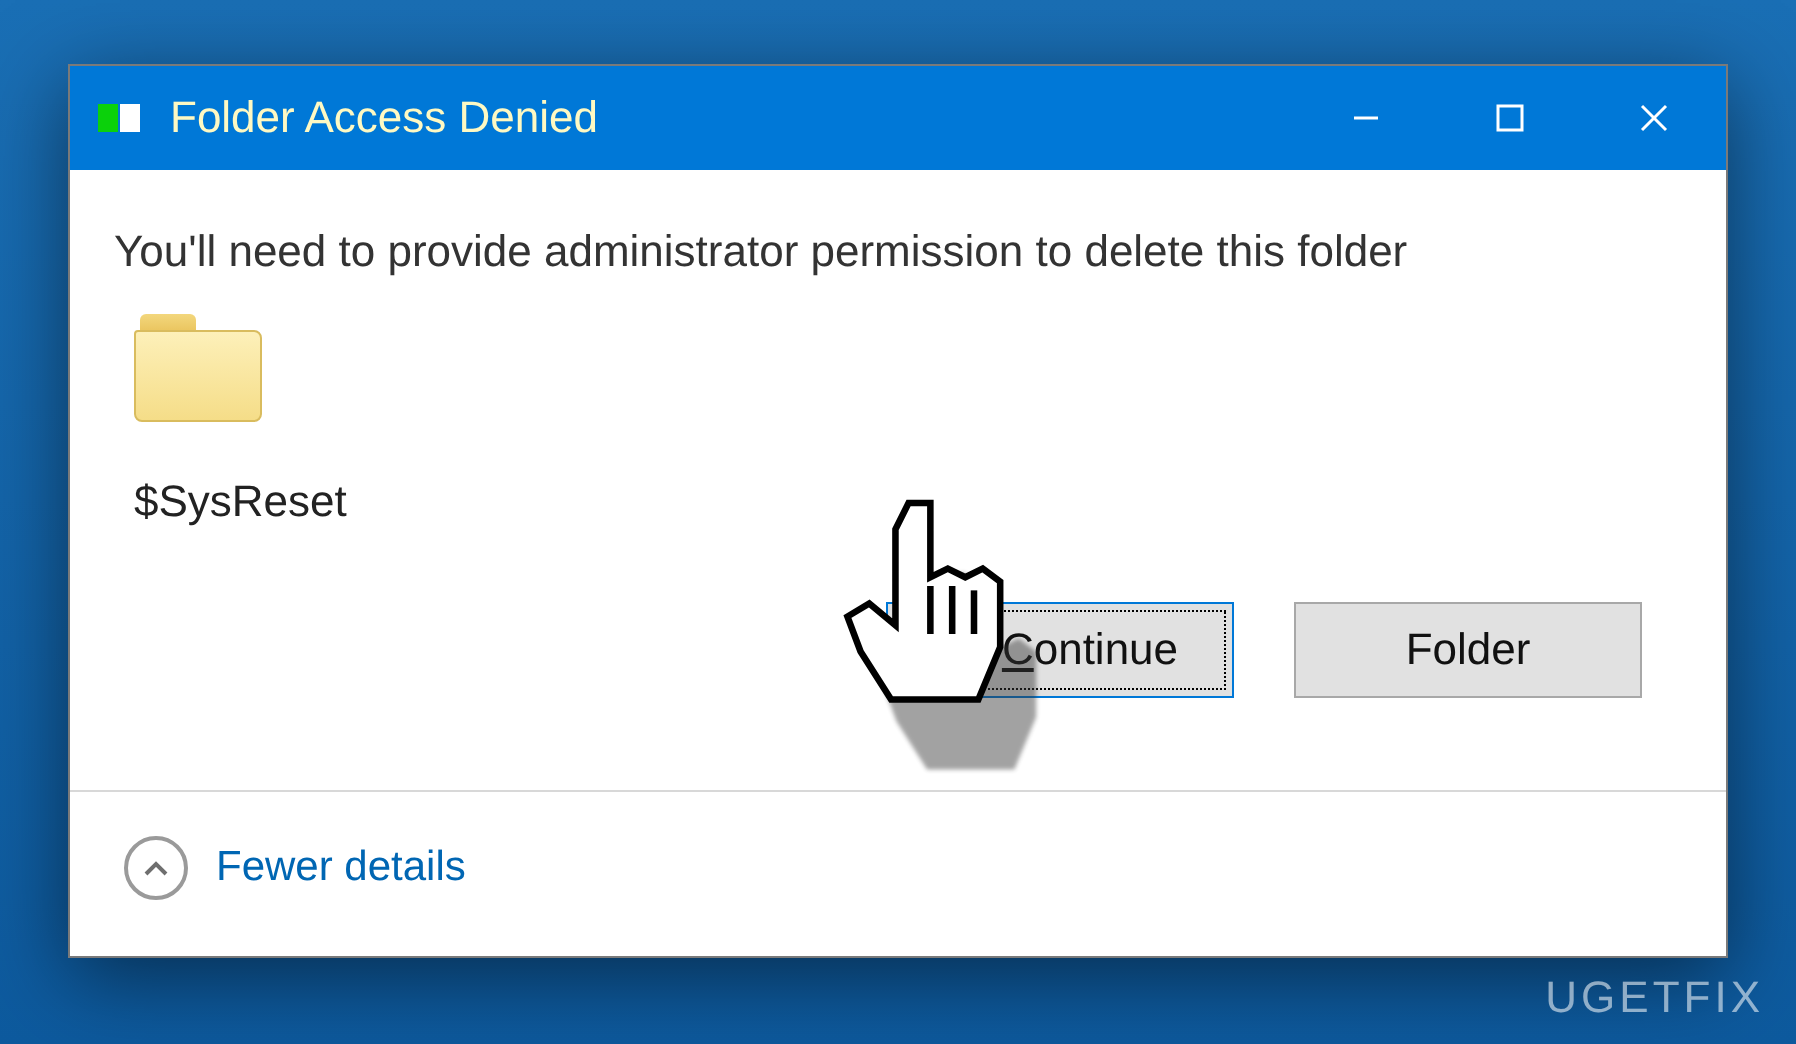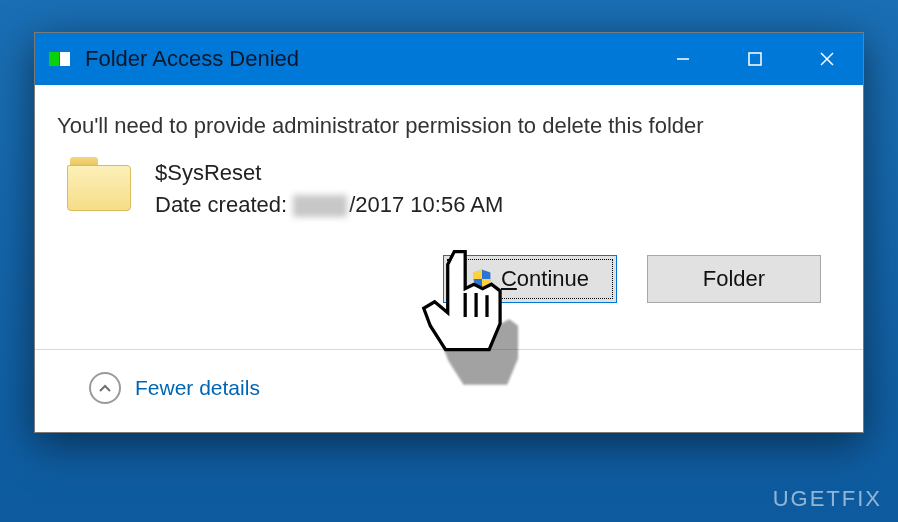--- a/index.html
+++ b/index.html
@@ -17,21 +17,21 @@
     left: 34px;
     top: 32px;
     width: 830px;
     background: #fff;
     box-shadow: 0 10px 40px rgba(0,0,0,0.5);
     border: 1px solid #7a7a7a;
   }
 
   .titlebar {
     background: #0078d7;
-    color: #0f172a;
+    color: #fef9c3;
     height: 52px;
     display: flex;
     align-items: center;
     padding-left: 14px;
   }
 
   .titlebar-icon {
     width: 24px; height: 14px;
     margin-right: 12px;
     display: flex;
@@ -66,20 +66,21 @@
     font-size: 22px;
     color: #333;
     margin-bottom: 18px;
   }
 
   .folder-row {
     display: flex;
     align-items: flex-start;
     gap: 24px;
     margin-left: 10px;
+    flex-direction: column;
   }
 
   .folder-icon {
     width: 64px; height: 54px;
     position: relative;
   }
   .folder-icon .tab {
     position: absolute;
     top: 0; left: 3px;
     width: 28px; height: 10px;
@@ -140,21 +141,21 @@
   .shield {
     width: 22px; height: 22px;
   }
 
   .divider {
     border-top: 1px solid #d8d8d8;
     margin: 18px 0 0 0;
   }
 
   .details-row {
-    padding: 22px 38px 28px 54px;
+    padding: 22px 38px 28px 27px;
     display: flex;
     align-items: center;
     gap: 14px;
     font-size: 21px;
     color: #0066b3;
     cursor: pointer;
   }
   .chevron-circle {
     width: 32px; height: 32px;
     border: 2px solid #9a9a9a;
@@ -231,24 +232,20 @@
   <div class="content">
     <div class="main-text">You'll need to provide administrator permission to delete this folder</div>
 
     <div class="folder-row">
       <div class="folder-icon">
         <div class="tab"></div>
           <div class="body"></div>
       </div>
       <div class="folder-info">
         <div>$SysReset</div>
-        <div>
-          <span>Date created:</span>
-          <span class="blur"></span><span>/2017 10:56 AM</span>
-        </div>
       </div>
     </div>
 
     <div class="button-row">
       <div class="btn focus">
         <svg class="shield" viewBox="0 0 24 24">
           <path d="M12 2 L21 5 L21 12 C21 17 17 21 12 22 C7 21 3 17 3 12 L3 5 Z" fill="#fff" stroke="#888" stroke-width="0.5"></path>
           <path d="M12 2 L21 5 L21 12 L12 12 Z" fill="#2b73d6"></path>
           <path d="M12 2 L3 5 L3 12 L12 12 Z" fill="#ffd23b"></path>
           <path d="M12 12 L21 12 C21 17 17 21 12 22 Z" fill="#ffd23b"></path>

